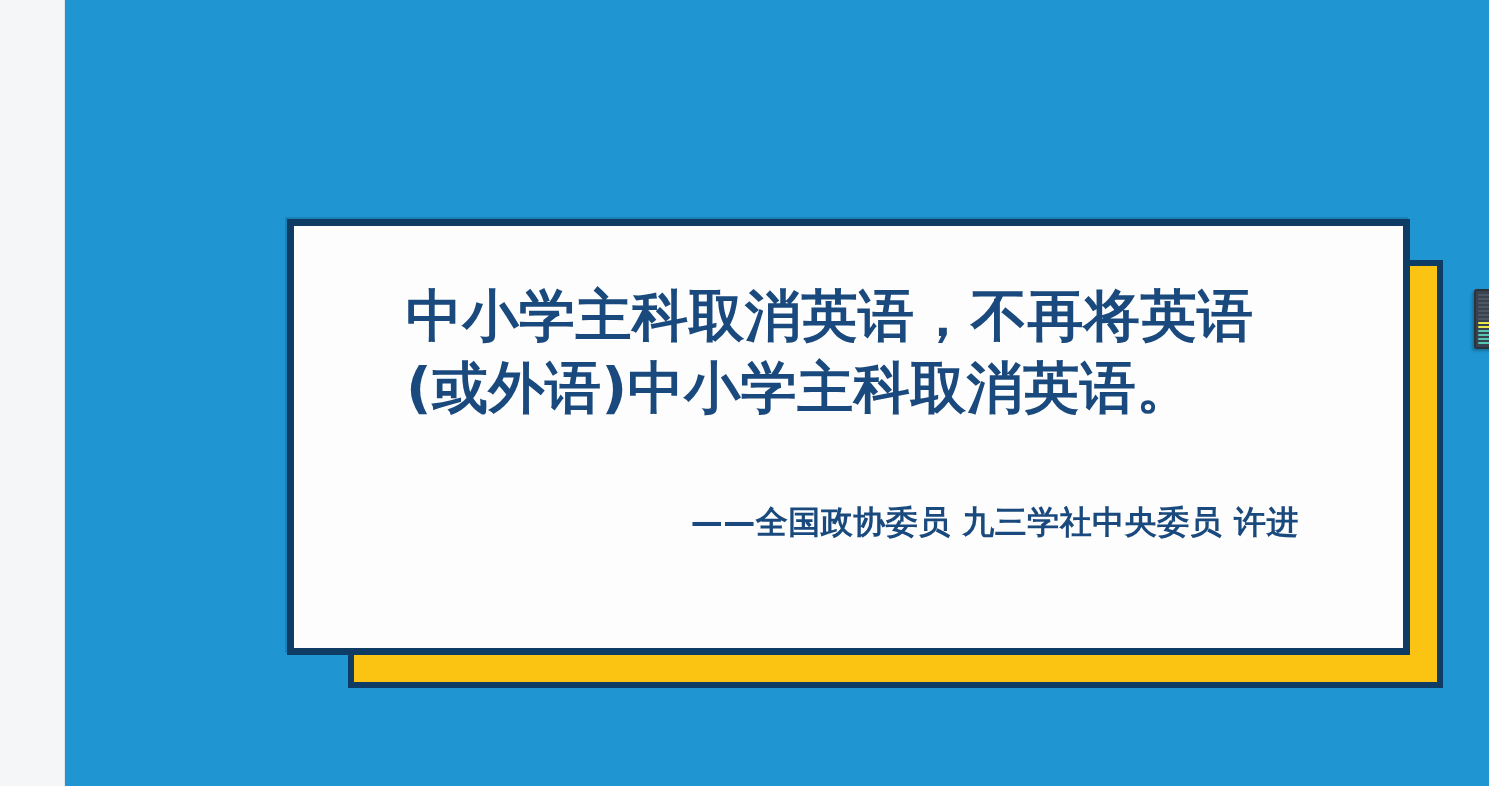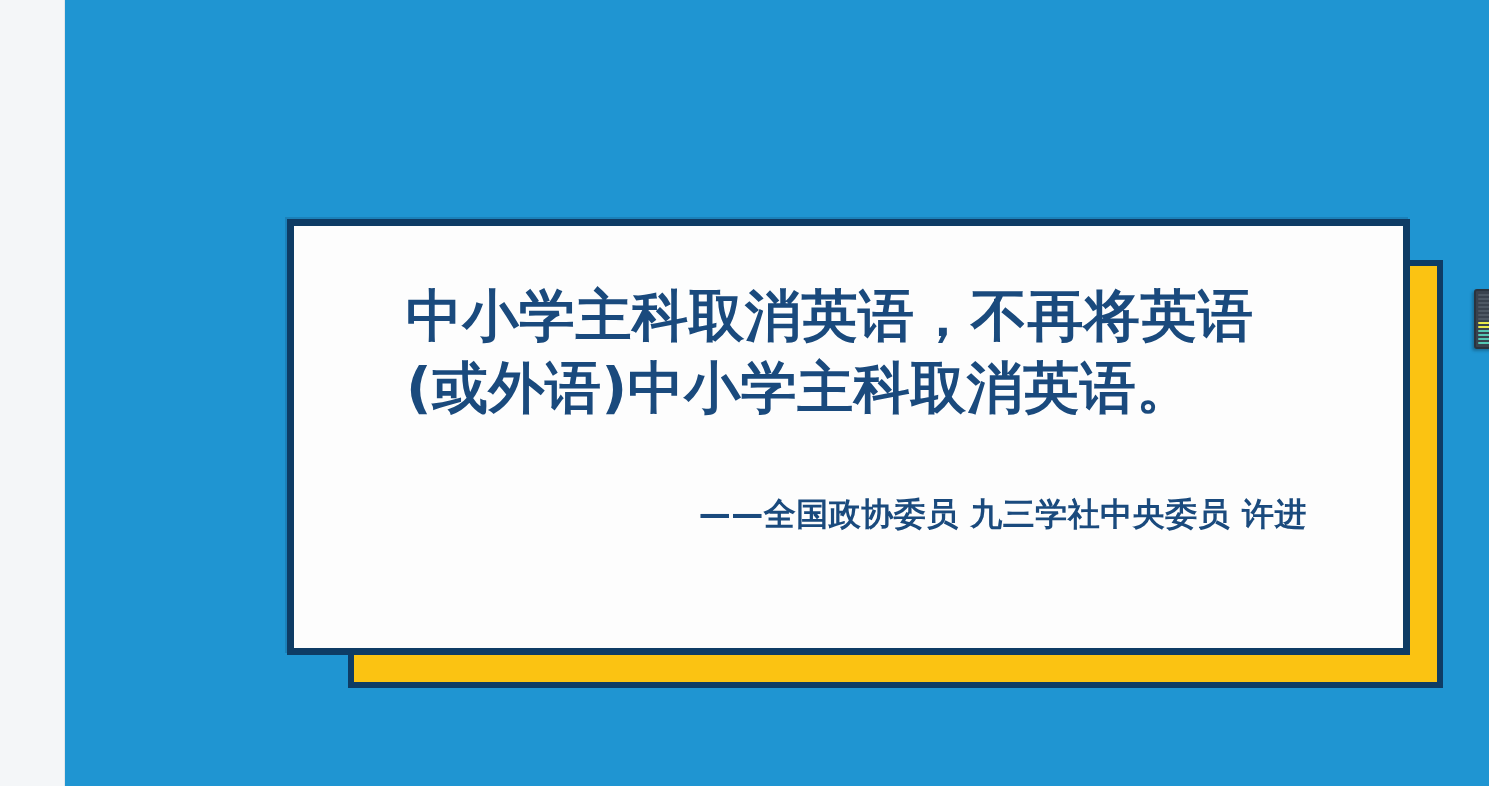--- a/index.html
+++ b/index.html
@@ -99,21 +99,21 @@
     display: flex;
     justify-content: flex-end;
     padding-right: 28px;
   }
 
   .attribution {
     color: #1a4a7d;
     font-size: 32px;
     font-weight: bold;
     letter-spacing: 0.5px;
-    margin: 8px;
+    margin: 16px;
     font-family: "DejaVu Sans", "Liberation Sans", sans-serif;
   }
 
   
   .edge-widget {
     position: absolute;
     left: 1474px;
     top: 289px;
     width: 20px;
     height: 60px;

